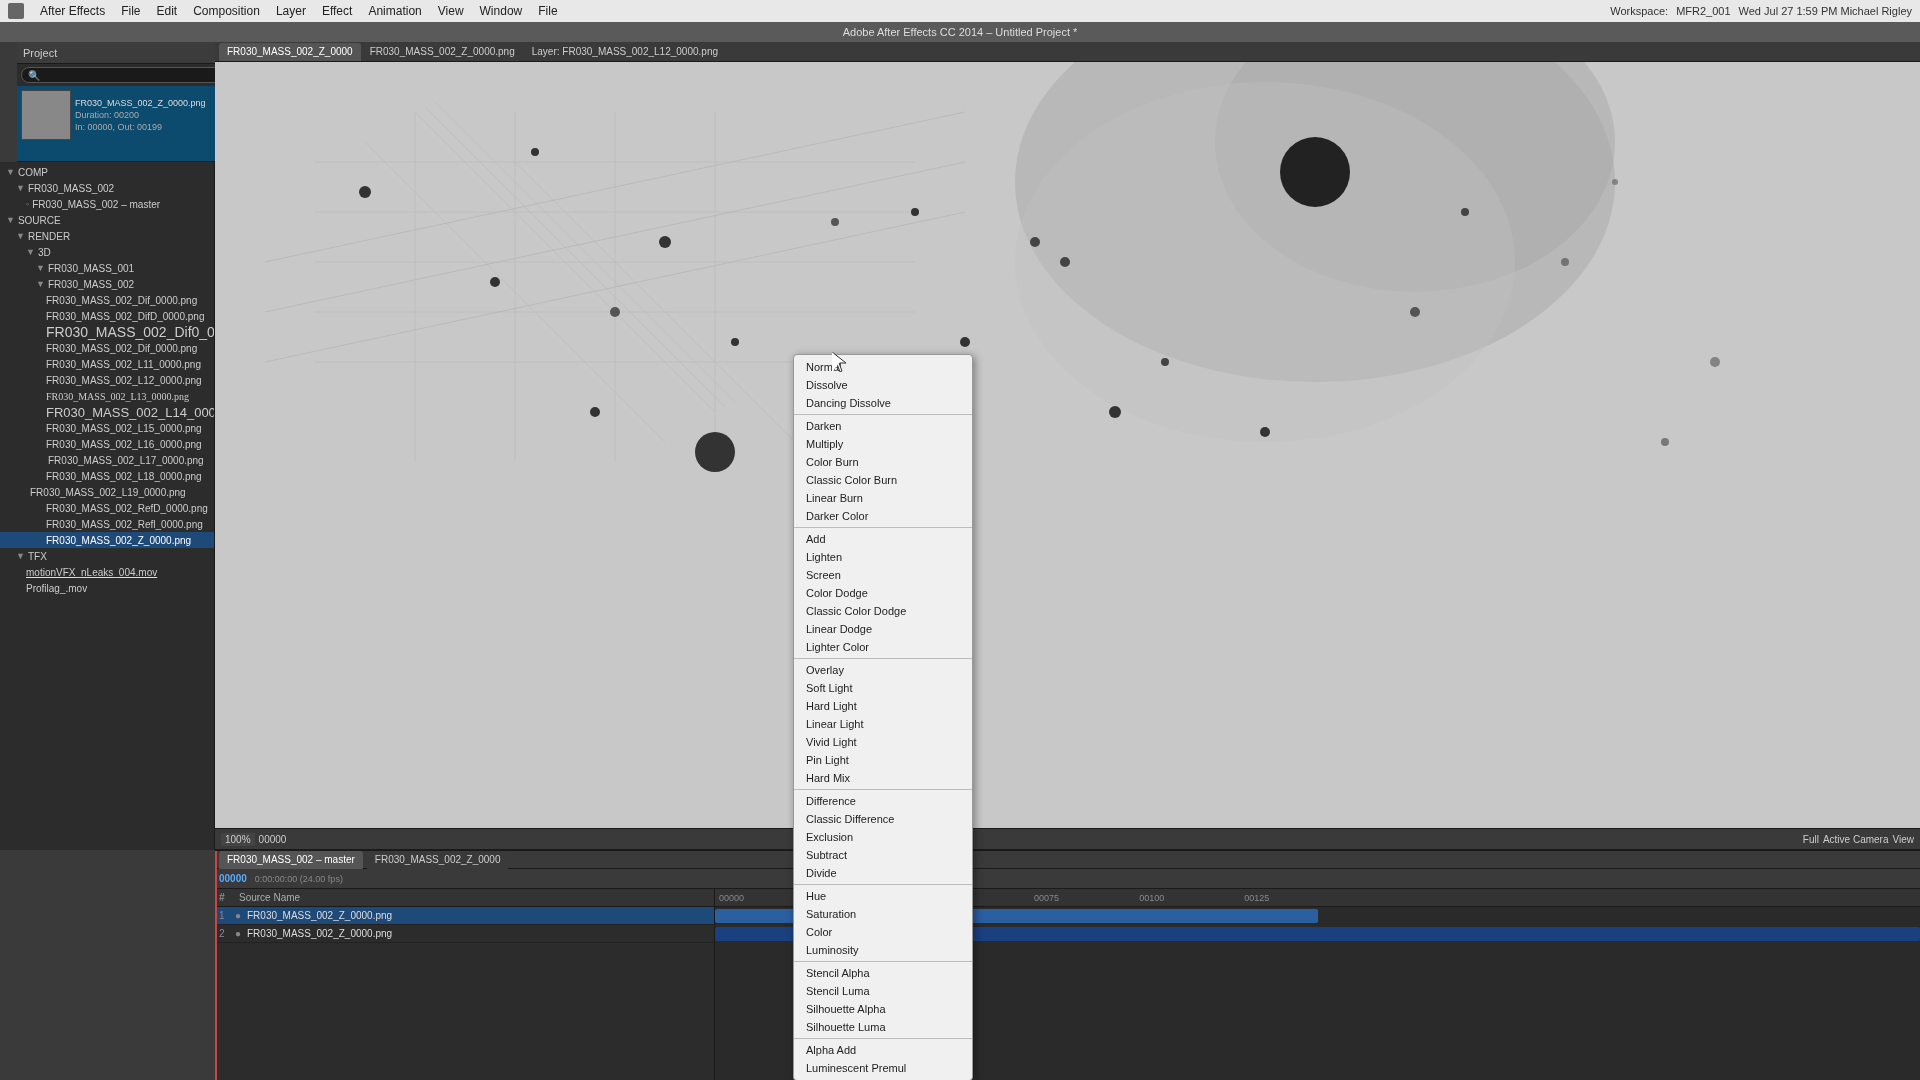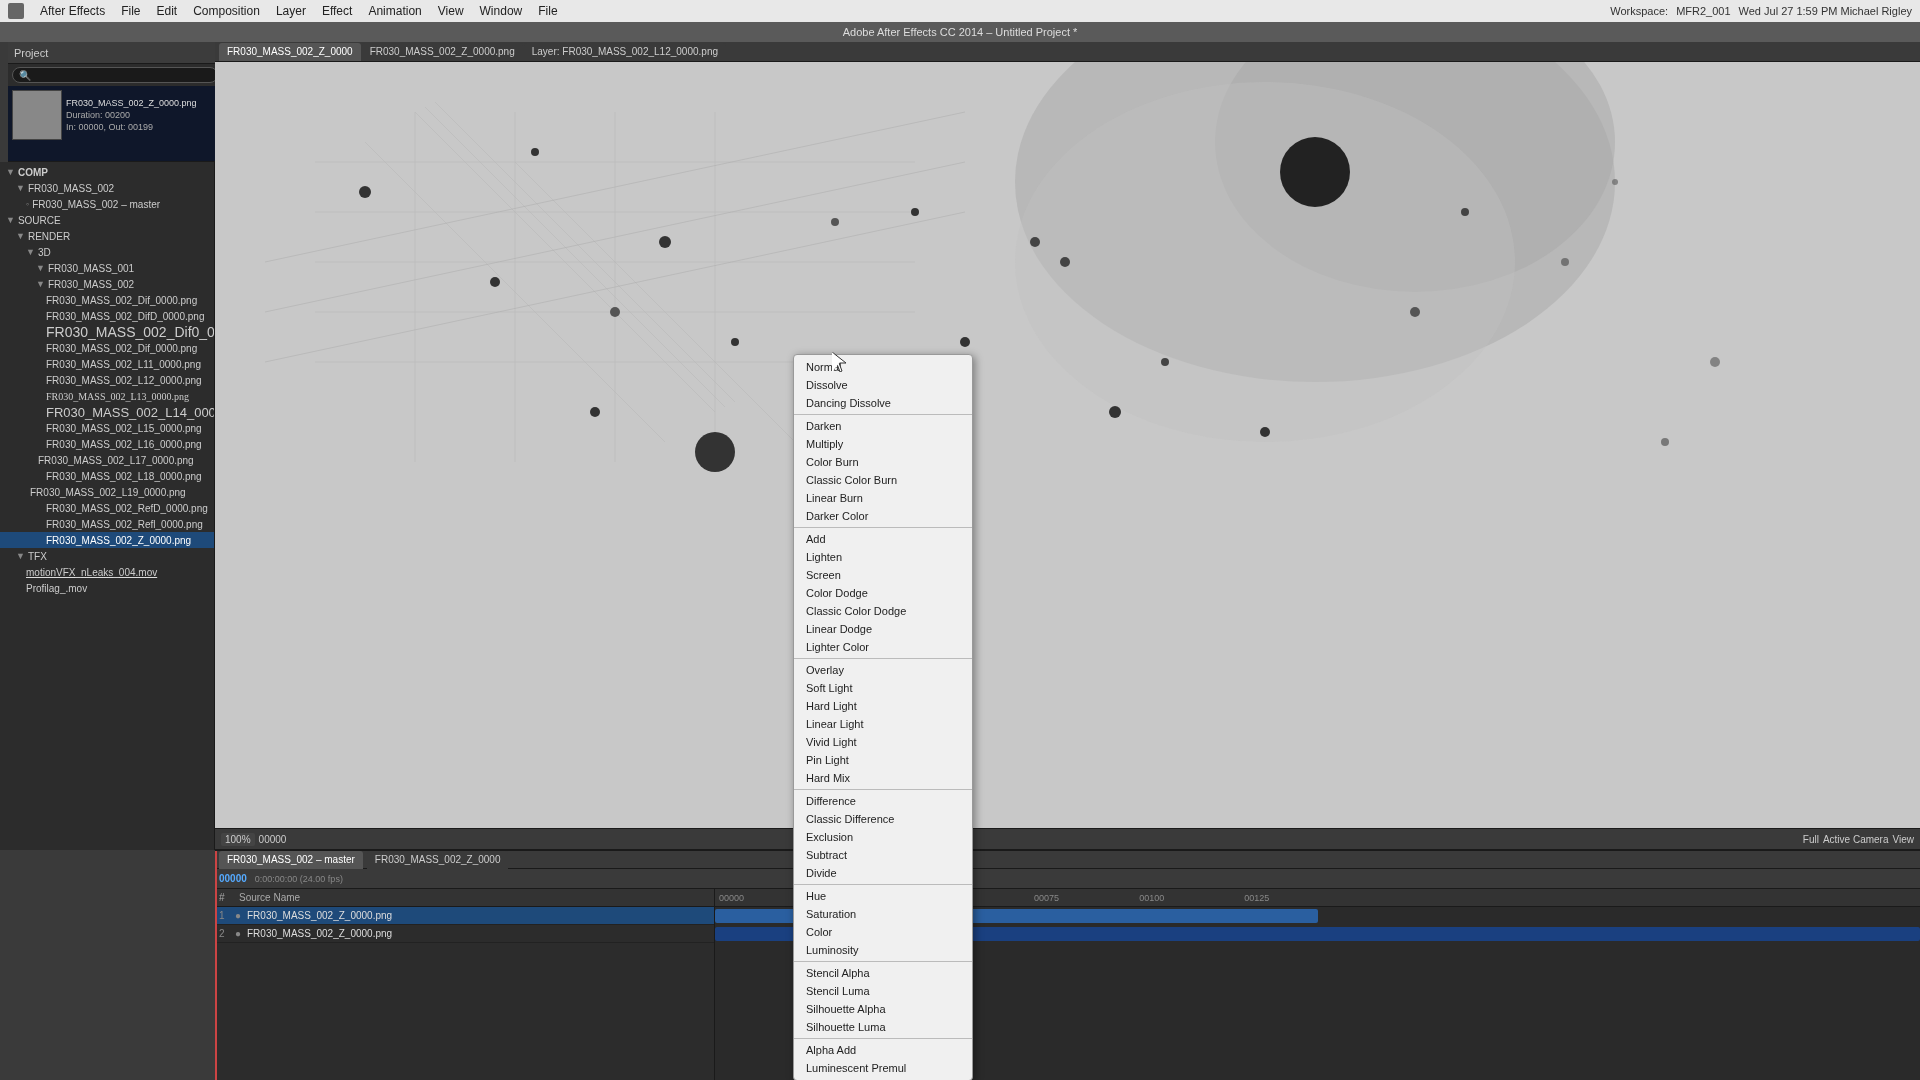--- a/index.html
+++ b/index.html
@@ -272,24 +272,24 @@
     }
 
     .thumbnail {
       width: 40px; height: 40px;
       background: #666;
       border: 1px solid #444;
     }
 
     #left-top-panel {
       position: absolute;
-      top: 42px; left: 8px;
+      top: 42px; left: 17px;
       width: 215px;
       height: 120px;
-      background: #0f172a;
+      background: #0c4a6e;
       border-right: 1px solid #1a1a1a;
       border-bottom: 1px solid #1a1a1a;
     }
 
     .panel-header-bar {
       height: 22px;
       background: #3c3c3c;
       display: flex;
       align-items: center;
       padding: 0 6px;
@@ -354,21 +354,21 @@
       <span>In: 00000, Out: 00199</span>
     </div>
   </div>
 </div>
 
 <div id="left-panel" style="top:162px; height: calc(100% - 162px - 230px);">
   <div id="project-tree" style="height:100%; overflow-y:auto;">
 
   <div class="tree-item" style="padding-left: 6px; font-size: 10px;">
         <span style="color:#888;font-size:9px;margin-right:3px;">▼</span>
-        <span style="color: rgb(204, 204, 204); font-weight: bold;">COMP</span>
+        <span style="color: rgb(204, 204, 204);">COMP</span>
       </div>
       <div class="tree-item" style="padding-left: 16px; font-size: 10px;">
         <span style="color:#888;font-size:9px;margin-right:3px;">▼</span>
         <span style="color: rgb(204, 204, 204);">FR030_MASS_002</span>
       </div>
       <div class="tree-item" style="padding-left: 26px; font-size: 10px;">
         <span style="color:#888;font-size:9px;margin-right:3px;">◦</span>
         <span style="color: rgb(204, 204, 204);">FR030_MASS_002 – master</span>
       </div>
       <div class="tree-item" style="padding-left: 6px; font-size: 10px;">
@@ -414,21 +414,21 @@
       </div>
       <div class="tree-item" style="padding-left: 46px; font-size: 13px;">
         <span style="color: rgb(204, 204, 204);">FR030_MASS_002_L14_0000.png</span>
       </div>
       <div class="tree-item" style="padding-left: 46px; font-size: 10px;">
         <span style="color: rgb(204, 204, 204);">FR030_MASS_002_L15_0000.png</span>
       </div>
       <div class="tree-item" style="padding-left: 46px; font-size: 10px;">
         <span style="color: rgb(204, 204, 204);">FR030_MASS_002_L16_0000.png</span>
       </div>
-      <div class="tree-item" style="padding-left: 38px; font-size: 10px;">
+      <div class="tree-item" style="padding-left: 48px; font-size: 10px;">
         <span style="color: rgb(204, 204, 204);">FR030_MASS_002_L17_0000.png</span>
       </div>
       <div class="tree-item" style="padding-left: 46px; font-size: 10px;">
         <span style="color: rgb(204, 204, 204);">FR030_MASS_002_L18_0000.png</span>
       </div>
       <div class="tree-item" style="padding-left: 30px; font-size: 10px;">
         <span style="color: rgb(204, 204, 204);">FR030_MASS_002_L19_0000.png</span>
       </div>
       <div class="tree-item" style="padding-left: 46px; font-size: 10px;">
         <span style="color: rgb(204, 204, 204);">FR030_MASS_002_RefD_0000.png</span>

